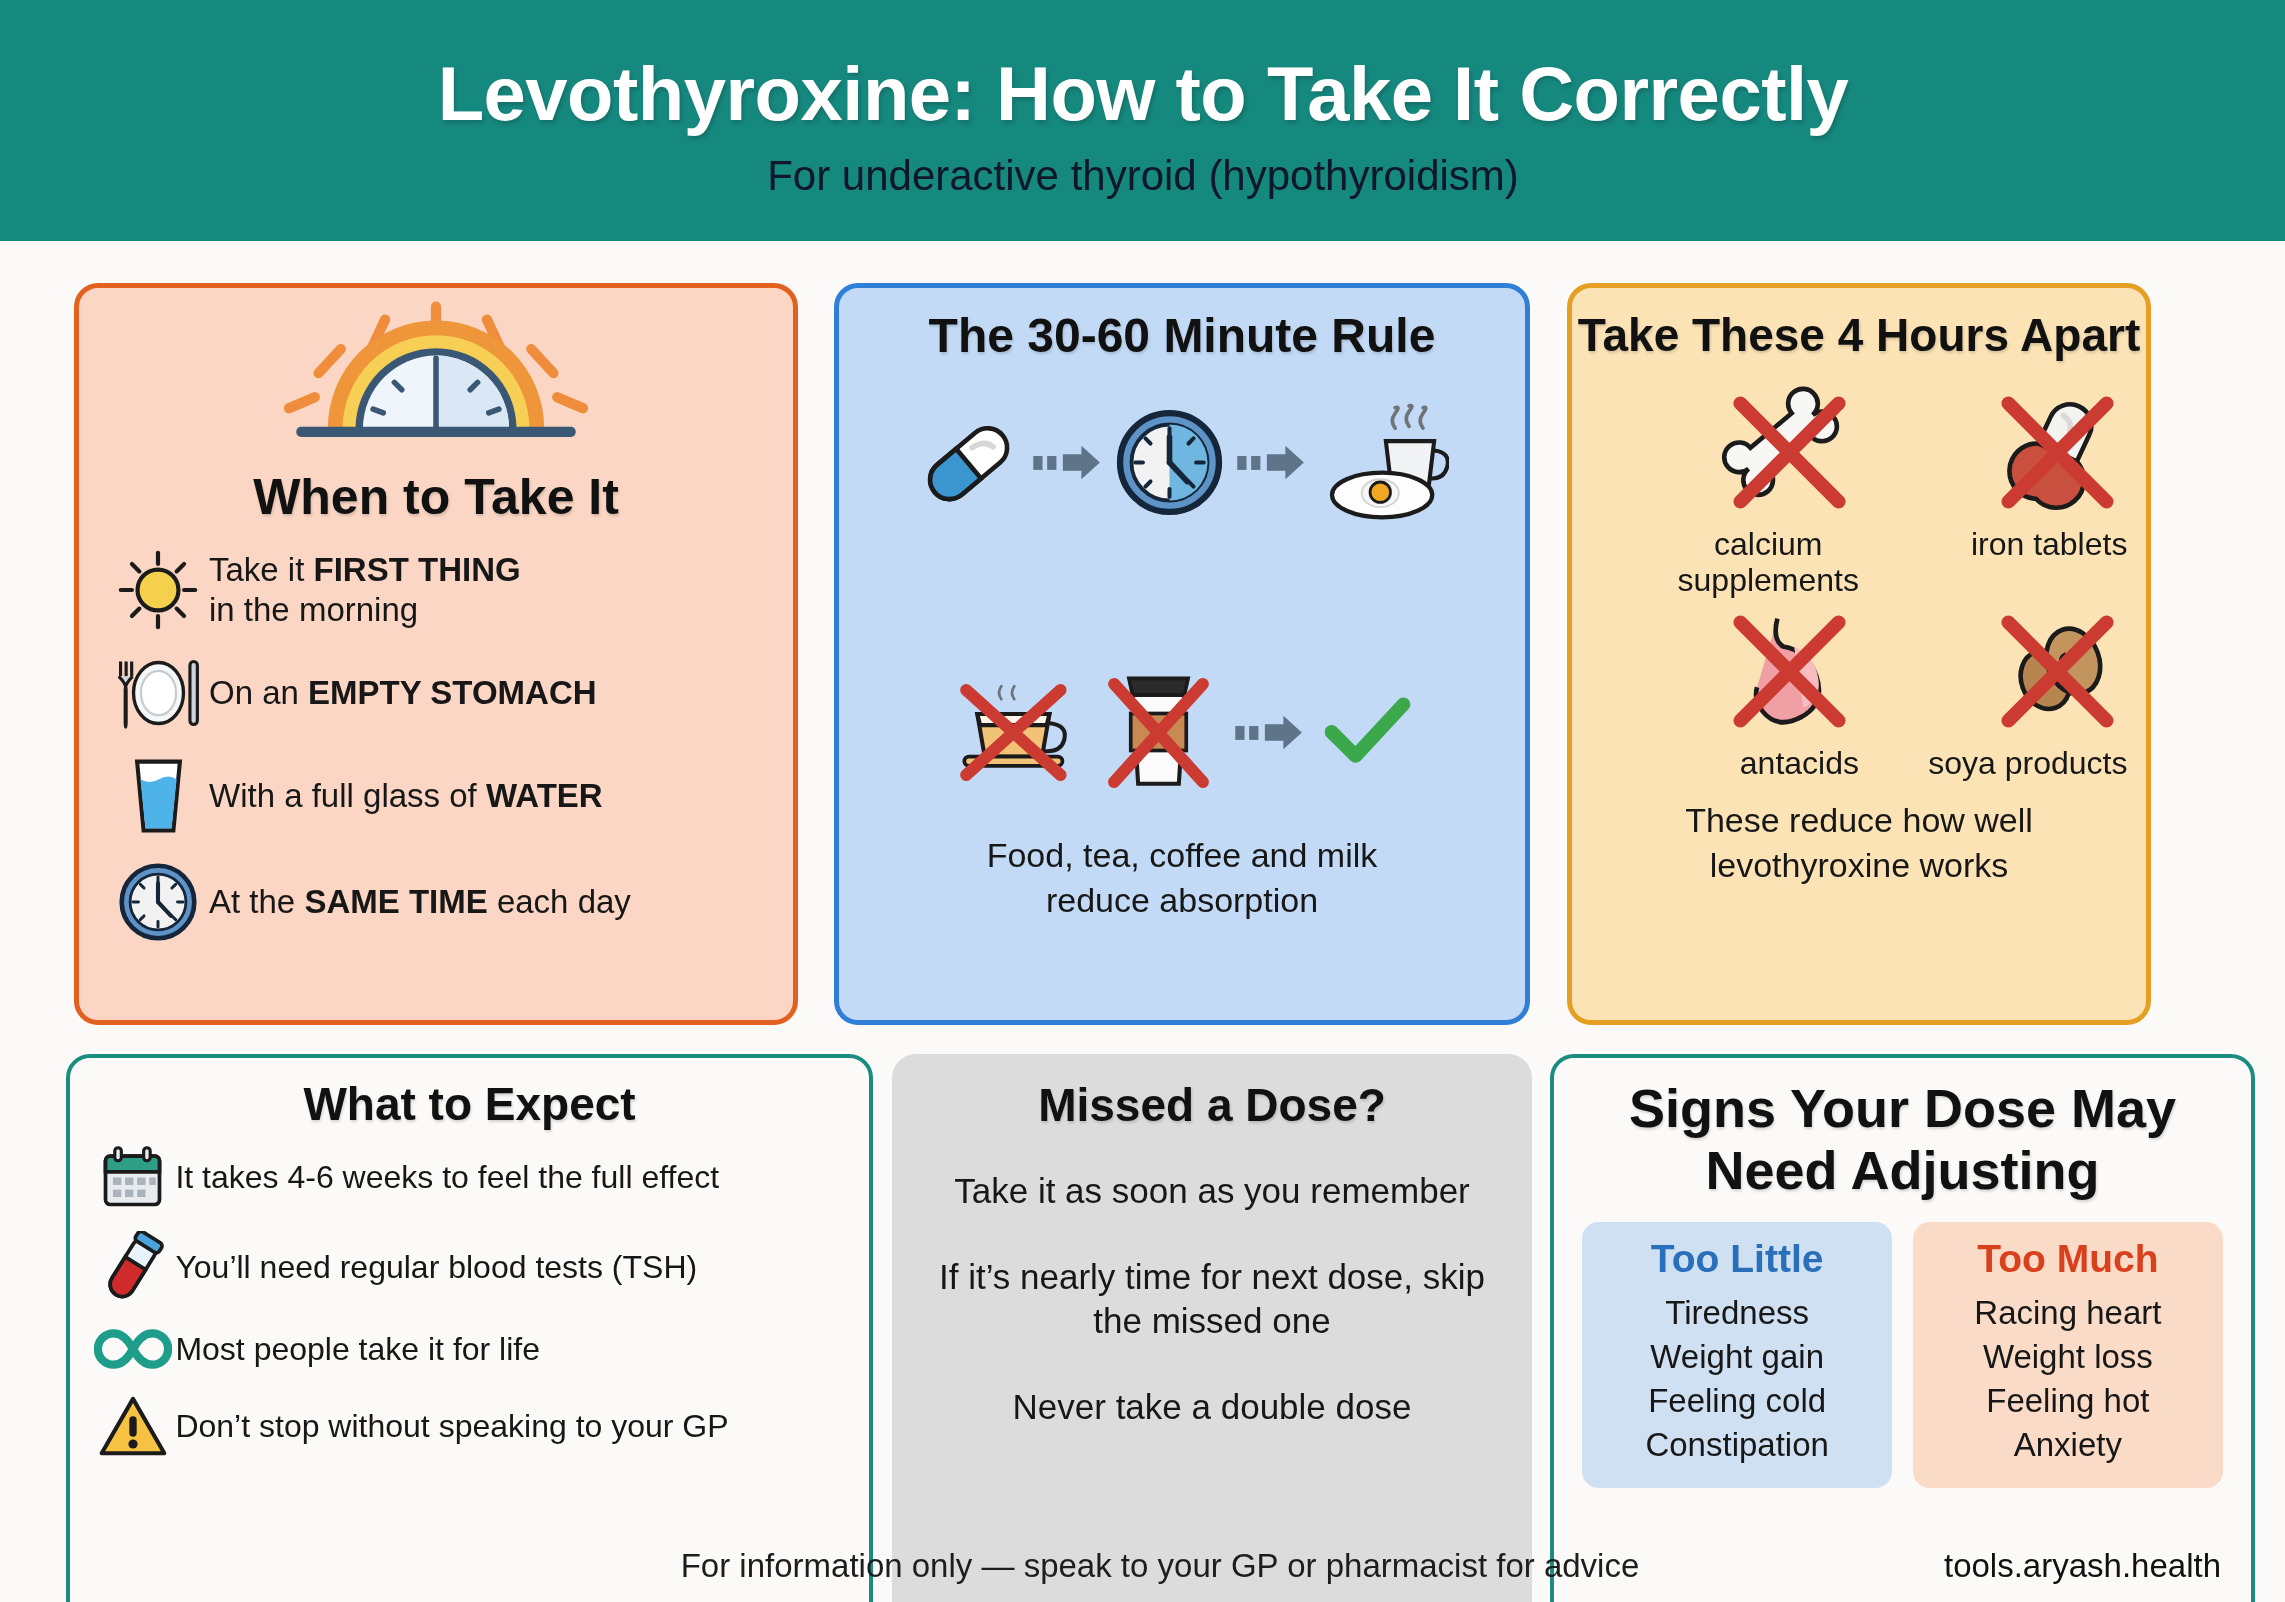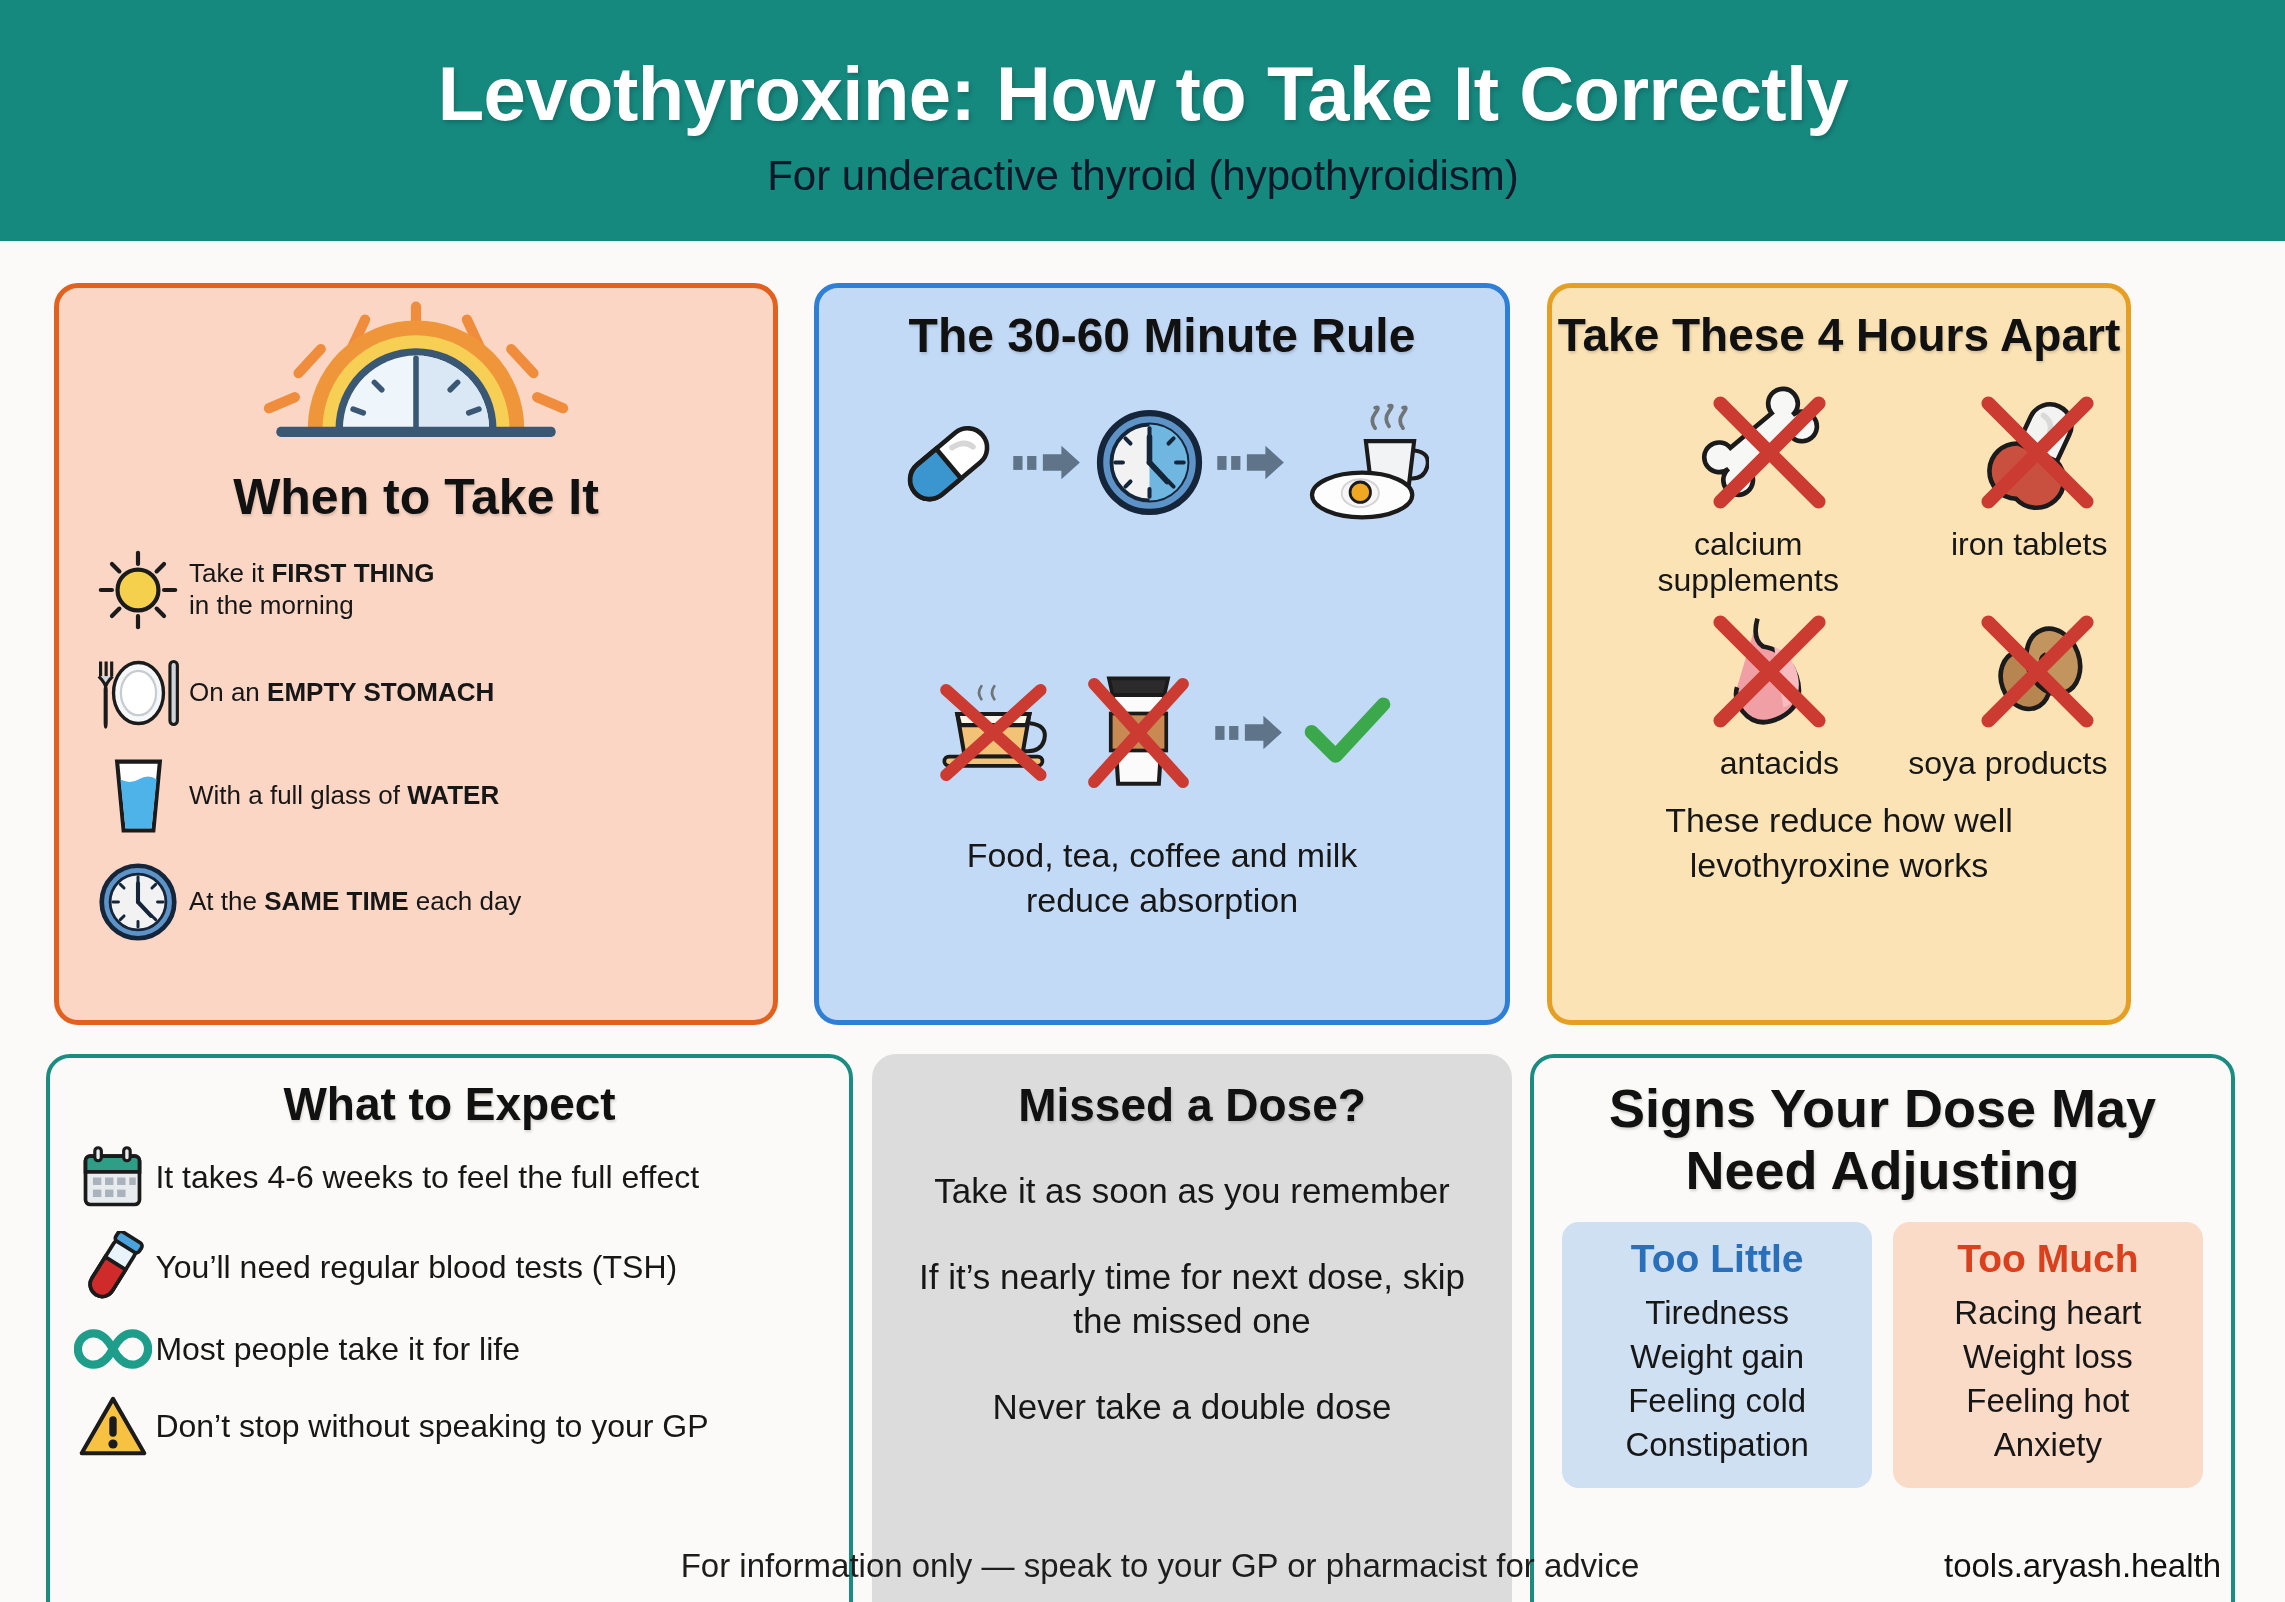--- a/index.html
+++ b/index.html
@@ -19,21 +19,21 @@
   .header h1{
     margin:0;color:#ffffff;font-size:76px;font-weight:bold;letter-spacing:-0.5px;
     text-shadow:1.9px 2.8px 4.6px rgba(0,0,0,0.18);
   }
   .header h2{
     margin:15px 0 0 0;color:#0f172a;font-size:42px;font-weight:normal;
   }
 
   .grid{position:absolute;left:0;top:241px;width:2286px;height:1289px;}
 
-  .card{position:absolute;box-sizing:border-box;border-radius:24px;}
+  .card{position:absolute;box-sizing:border-box;border-radius:24px;margin-left:20px;}
 
   
   #card-when{left:54px;top:42px;width:724px;height:742px;
     background:#fbd6c4;border:5.6px solid #e2611f;}
   #card-rule{left:814px;top:42px;width:696px;height:742px;
     background:#c3daf7;border:5.6px solid #2f7fd6;}
   #card-apart{left:1547px;top:42px;width:584px;height:742px;
     background:#fbe3b6;border:5.6px solid #e5a024;}
 
   
@@ -48,21 +48,21 @@
     text-align:center;font-weight:bold;color:#111;
     text-shadow:0.9px 1.9px 2.8px rgba(0,0,0,0.16);
   }
 
   
   #card-when .sunrise-wrap{display:flex;justify-content:center;margin-top:13px;}
   #card-when .card-title{font-size:50px;margin-top:18.6px;}
   .list{margin-top:24px;padding:0 20.4px 0 28px;}
   .list-item{display:flex;align-items:center;margin-bottom:26px;}
   .list-item .ic{width:102px;flex:0 0 102px;display:flex;justify-content:center;align-items:center;}
-  .list-item .tx{font-size:26px;color:#171717;line-height:1.22;}
+  .list-item .tx{font-size:33px;color:#171717;line-height:1.22;}
   .list-item .tx b{font-weight:bold;}
 
   
   #card-rule .card-title{font-size:48px;margin-top:20.4px;}
   .flow{display:flex;align-items:center;justify-content:center;gap:13px;margin-top:39px;}
   .flow .arrow{flex:0 0 auto;}
   .rule-cap{text-align:center;font-size:34px;color:#171717;line-height:1.25;margin-top:9.3px;
     position:relative;}
   .rule-cap .wait{position:absolute;left:50%;transform:translateX(-50%);top:0;width:390px;}
   .rule-cap .tick{position:absolute;right:58px;top:9.3px;}

